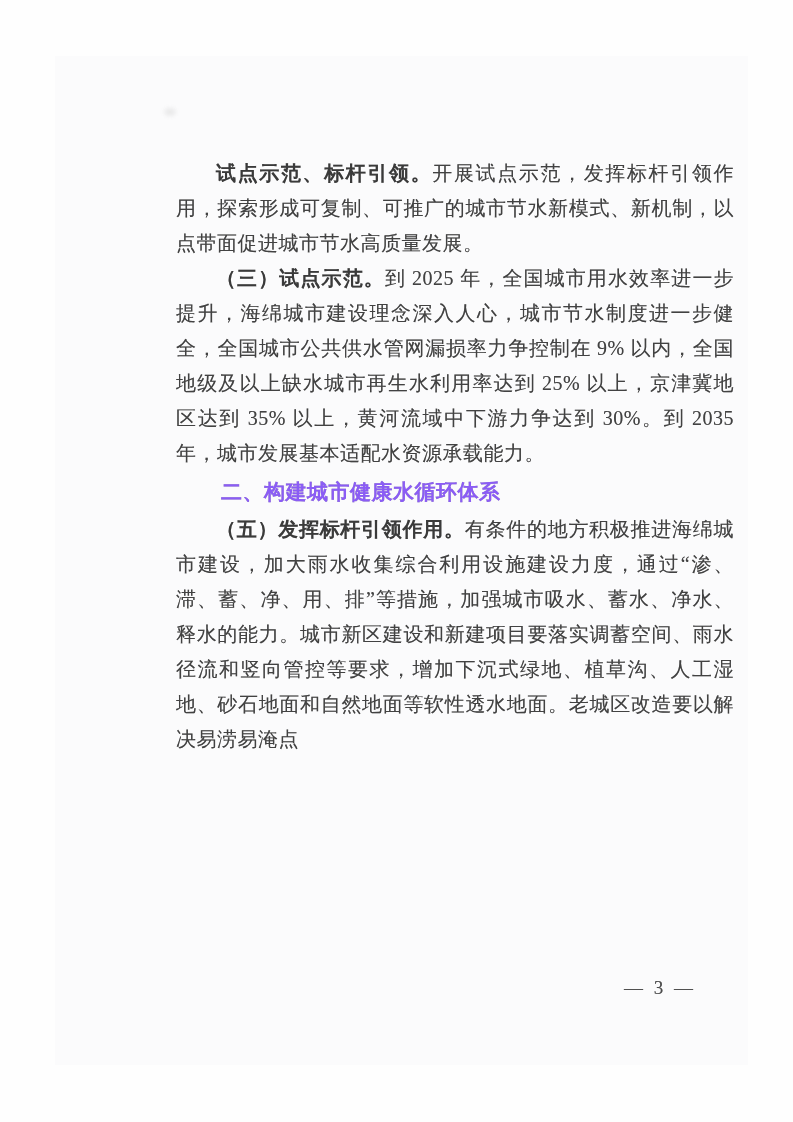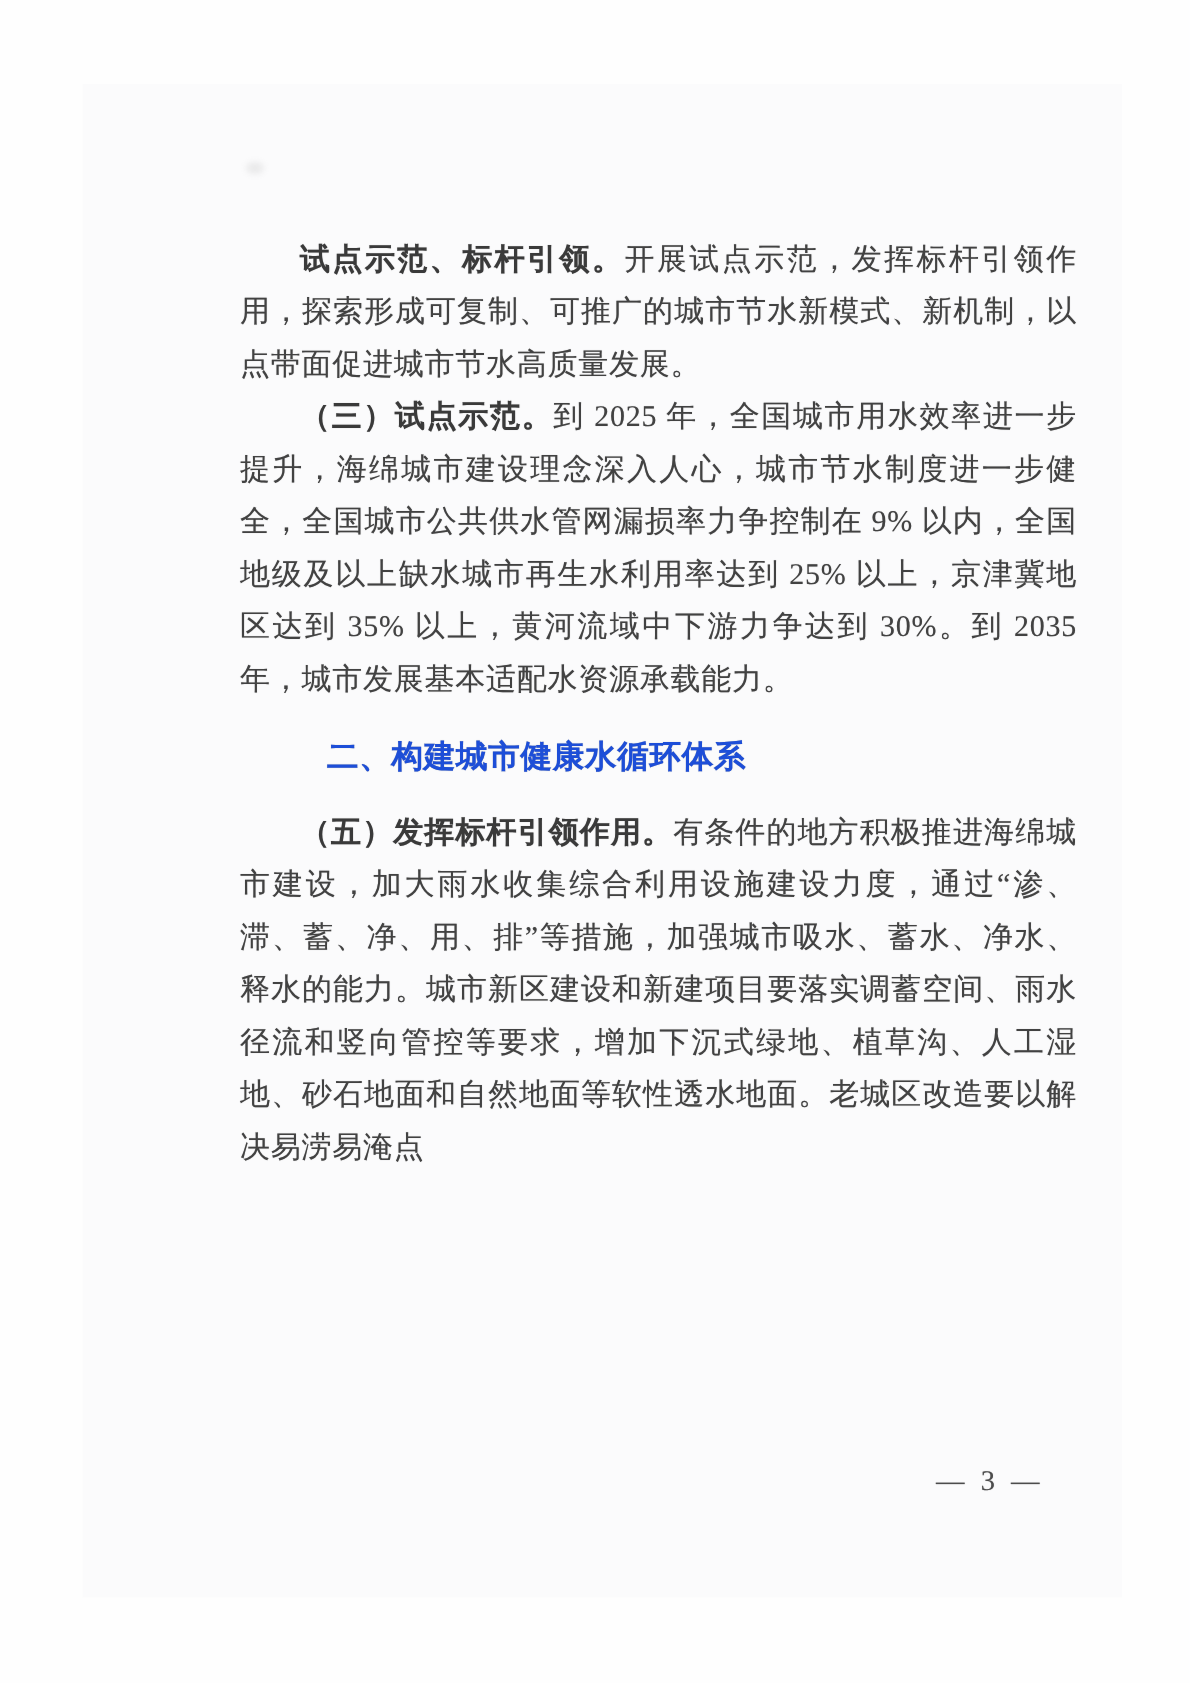--- a/index.html
+++ b/index.html
@@ -22,42 +22,42 @@
     position: absolute;
     left: 164px; top: 108px;
     width: 12px; height: 8px;
     background: #9a9a9a;
     border-radius: 50%;
     opacity: 0.18;
     filter: blur(2px);
   }
   .textblock {
     position: absolute;
-    left: 160px; top: 156px;
+    left: 176px; top: 156px;
     width: 558px;
     font-size: 20px;
     line-height: 35px;
     color: #424242;
     text-align: justify;
     text-justify: inter-ideograph;
     letter-spacing: 0.5px;
     text-shadow: 0 0 0.6px rgba(70,70,70,0.45);
   }
   .para {
     margin: 0;
     text-indent: 2em;
     text-align: justify;
   }
   .lead { font-weight: 700; color: #3a3a3a; }
   .section-heading {
-    margin: 16px;
+    margin: 3px;
     text-indent: 2em;
     font-family: "Liberation Sans", "DejaVu Sans", sans-serif;
     font-weight: 700;
-    color: #1d4ed8;
+    color: #8b5cf6;
     font-size: 21px;
   }
   .page-number {
     position: absolute;
     left: 624px; top: 977px;
     font-size: 19px;
     color: #4c4c4c;
     letter-spacing: 3px;
     white-space: nowrap;
     text-shadow: 0 0 0.6px rgba(70,70,70,0.45);

